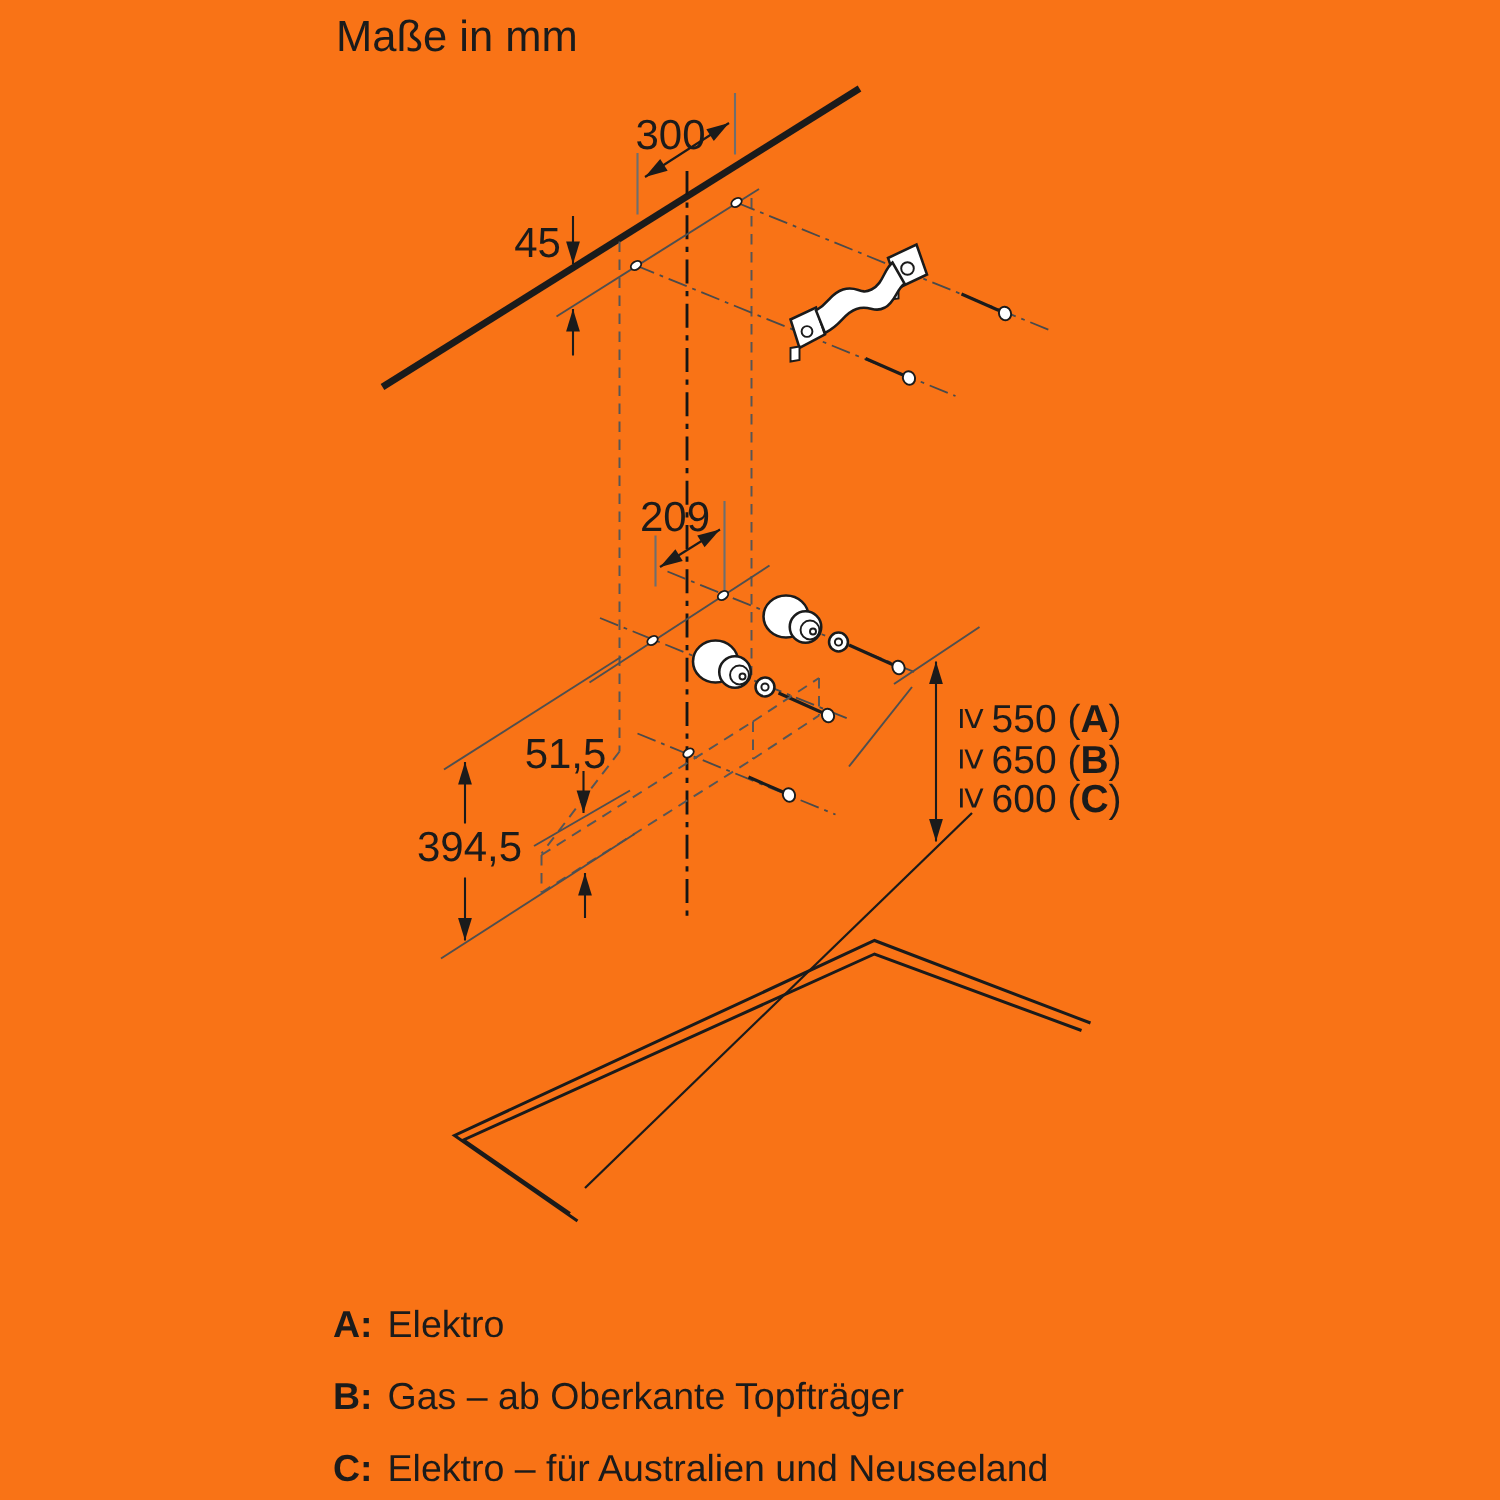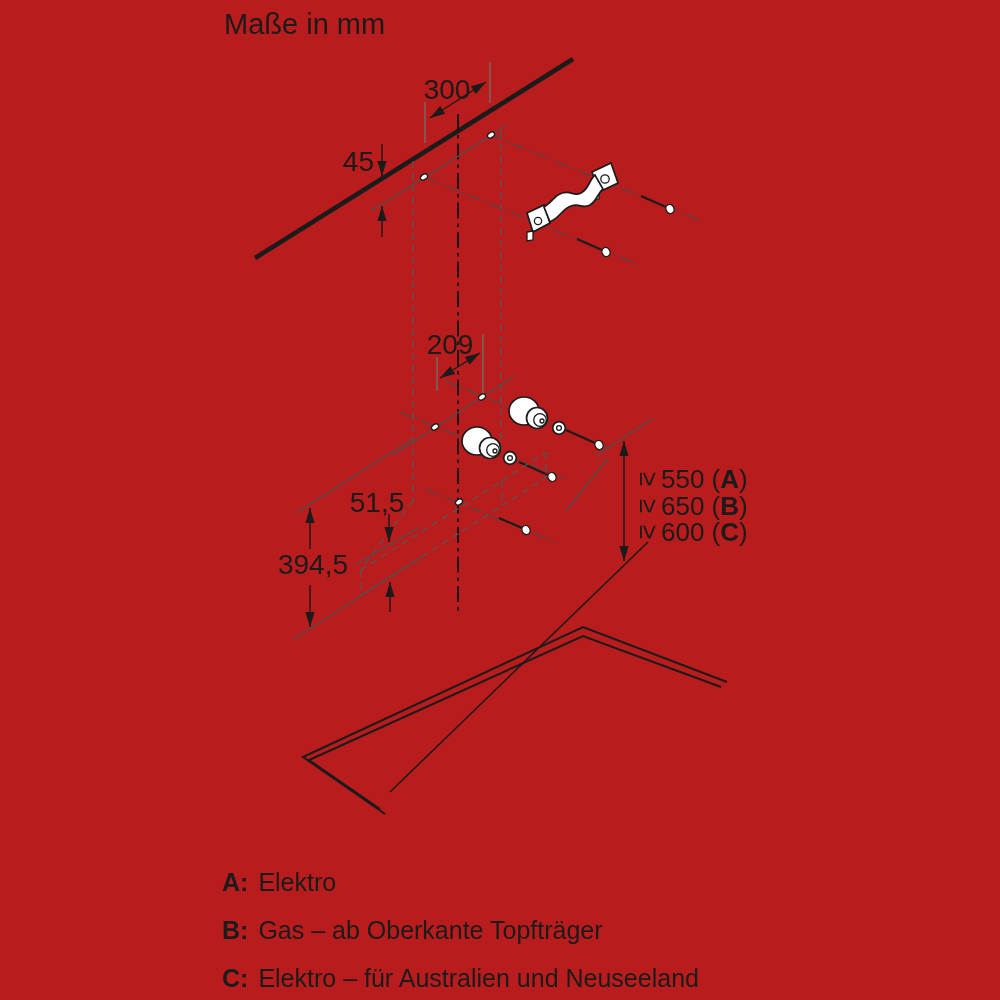--- a/index.html
+++ b/index.html
@@ -1,16 +1,16 @@
 <!DOCTYPE html>
 <html><head>
 <meta charset="utf-8">
 <style>
   html,body{margin:0;padding:0;background:#ffffff;}
-  .page{position:relative;width:1000px;height:1000px;background:#b91c1c;overflow:hidden;
+  .page{position:relative;width:1000px;height:1000px;background:#f97316;overflow:hidden;
         font-family:"Liberation Sans", sans-serif;}
   svg{display:block;}
   svg text{font-family:"Liberation Sans", sans-serif;fill:#1b1b1b;}
   .t-title{font-size:29px;}
   .t-dim{font-size:28px;}
   .t-clr{font-size:26px;}
   .t-leg{font-size:25px;}
   .ln{stroke:#1b1b1b;stroke-width:1.6;fill:none;}
   .thick{stroke:#1b1b1b;stroke-width:4.6;fill:none;}
   .thin{stroke:#4f4f4f;stroke-width:1.3;fill:none;}

